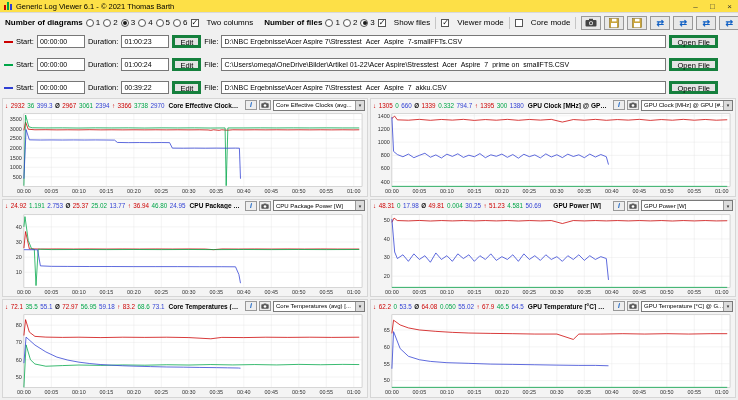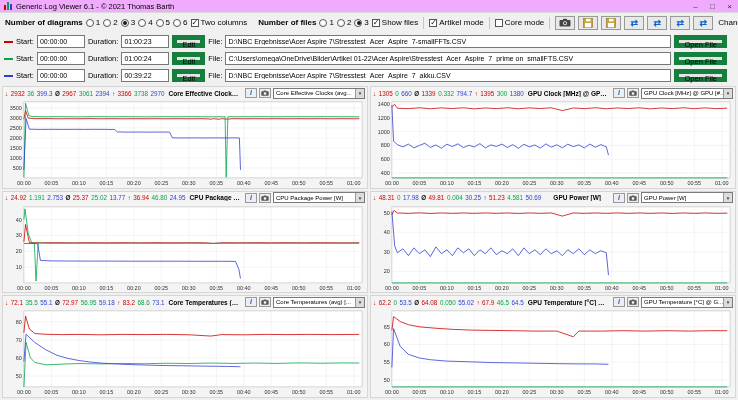--- a/index.html
+++ b/index.html
@@ -1,44 +1,44 @@
 <!DOCTYPE html>
 <html><head>
 <meta charset="utf-8">
 <title>Generic Log Viewer</title>
 <style>
   *{box-sizing:border-box;margin:0;padding:0;}
   html,body{width:738px;height:400px;overflow:hidden;}
   body{background:#f0f0f0;color:#000;font-family:"Liberation Sans",sans-serif;font-size:8px;display:flex;flex-direction:column;}
   
-  .titlebar{height:13px;background:#f0abfc;border-bottom:1px solid #d9d9d9;display:flex;align-items:center;padding-left:4px;font-size:7.5px;flex:0 0 auto;}
+  .titlebar{height:13px;background:#fde047;border-bottom:1px solid #d9d9d9;display:flex;align-items:center;padding-left:4px;font-size:7.5px;flex:0 0 auto;}
   .title-text{margin-left:3px;white-space:nowrap;}
   .win-controls{margin-left:auto;display:flex;height:100%;}
   .wc{width:17px;text-align:center;font-size:8px;line-height:13px;color:#333;}
   
   .toolbar{height:19px;display:flex;align-items:center;gap:3px;padding:0 5px;overflow:hidden;flex:0 0 auto;}
   .grp-label{font-weight:bold;white-space:nowrap;text-align:center;}
   .radio-group{display:flex;gap:3px;align-items:center;}
   .radio-item{display:flex;gap:2px;align-items:center;cursor:default;}
   .radio{width:8px;height:8px;border:1px solid #555;border-radius:50%;background:#fff;position:relative;display:inline-block;flex:0 0 auto;}
   .radio.sel::after{content:"";position:absolute;left:1.5px;top:1.5px;width:4px;height:4px;border-radius:50%;background:#1a1a1a;}
-  .check-item{display:flex;gap:2px;align-items:center;white-space:nowrap;cursor:default;}
+  .check-item{display:flex;gap:8px;align-items:center;white-space:nowrap;cursor:default;}
   .checkbox{width:8px;height:8px;border:1px solid #555;background:#fff;display:inline-block;position:relative;flex:0 0 auto;}
   .checkbox.on::after{content:"\2713";position:absolute;left:0;top:-2px;font-size:8px;color:#111;}
   .sep{width:1px;height:12px;background:#c5c5c5;margin:0 2px;flex:0 0 auto;}
   .icon-btn{height:14px;min-width:20px;border:1px solid #999;background:#e8e8e8;display:flex;align-items:center;justify-content:center;padding:0 2px;font-family:inherit;}
   .arrow-glyph{color:#1160c4;font-weight:bold;font-size:9px;line-height:10px;}
   .ml-auto{margin-left:auto;}
   .change-all{white-space:nowrap;margin:0 2px;}
   
-  .files{padding:2px 11px 1px 4px;display:flex;flex-direction:column;gap:2px;flex:0 0 auto;}
+  .files{padding:2px 20px 1px 4px;display:flex;flex-direction:column;gap:8px;flex:0 0 auto;}
   .file-row{display:flex;align-items:center;gap:3px;height:15px;}
   .file-color{width:9px;height:2px;display:inline-block;flex:0 0 auto;}
   .lbl{font-size:7.5px;white-space:nowrap;}
-  .btn{height:13px;border:5px solid #15803d;background:#e4e4e4;font-size:7.5px;padding:0 5px;font-family:inherit;white-space:nowrap;}
+  .btn{height:13px;border:3px solid #15803d;background:#e4e4e4;font-size:7.5px;padding:0 5px;font-family:inherit;white-space:nowrap;}
   .tbox{height:13px;border:1px solid #777;font-size:7px;padding:0 2px;font-family:inherit;background:#fff;}
   .tbox.time{width:48px;}
   .tbox.path{flex:1;min-width:0;}
   
   .charts{flex:1;display:grid;grid-template-columns:1fr 1fr;grid-auto-rows:1fr;gap:2px;padding:2px;min-height:0;}
   .panel{display:flex;flex-direction:column;background:#f4f4f4;border:1px solid #d6d6d6;min-height:0;min-width:0;}
   .panel-head{height:12px;display:flex;align-items:center;gap:2px;padding:0 2px;flex:0 0 auto;min-width:0;}
   .stats{display:flex;gap:2.5px;font-size:6.3px;white-space:nowrap;align-items:center;flex:0 0 auto;}
   .sym{font-weight:bold;}
   .red{color:#cc0000}.green{color:#00a648}.blue{color:#2f3fd3}.dark{color:#222}
@@ -116,21 +116,21 @@
         <span>3</span>
       </label>
     </span>
   <label class="check-item">
     <span class="checkbox on"></span>
     <span>Show files</span>
   </label>
   <span class="sep"></span>
   <label class="check-item">
     <span class="checkbox on"></span>
-    <span>Artikel mode</span>
+    <span>Viewer mode</span>
   </label>
   <span class="sep"></span>
   <label class="check-item">
     <span class="checkbox"></span>
     <span>Core mode</span>
   </label>
   <span class="sep"></span>
   <button class="icon-btn">
       <svg width="12" height="9" viewBox="0 0 12 9">
         <rect x="0.5" y="2" width="11" height="6.5" rx="1" fill="#444"></rect>

